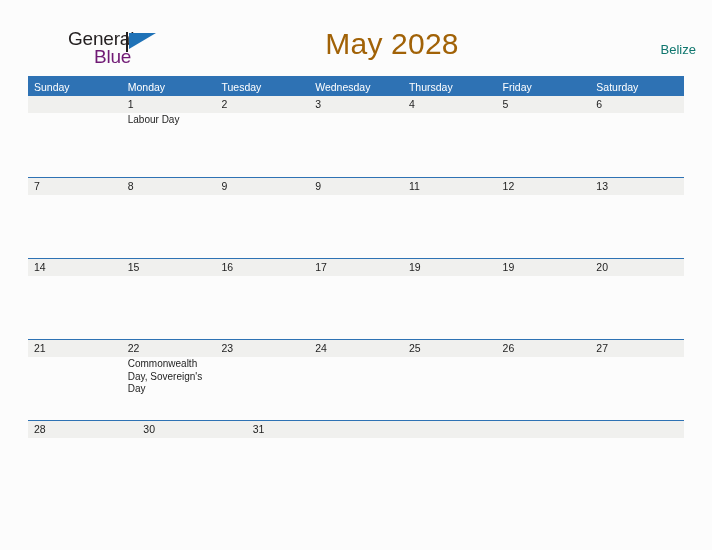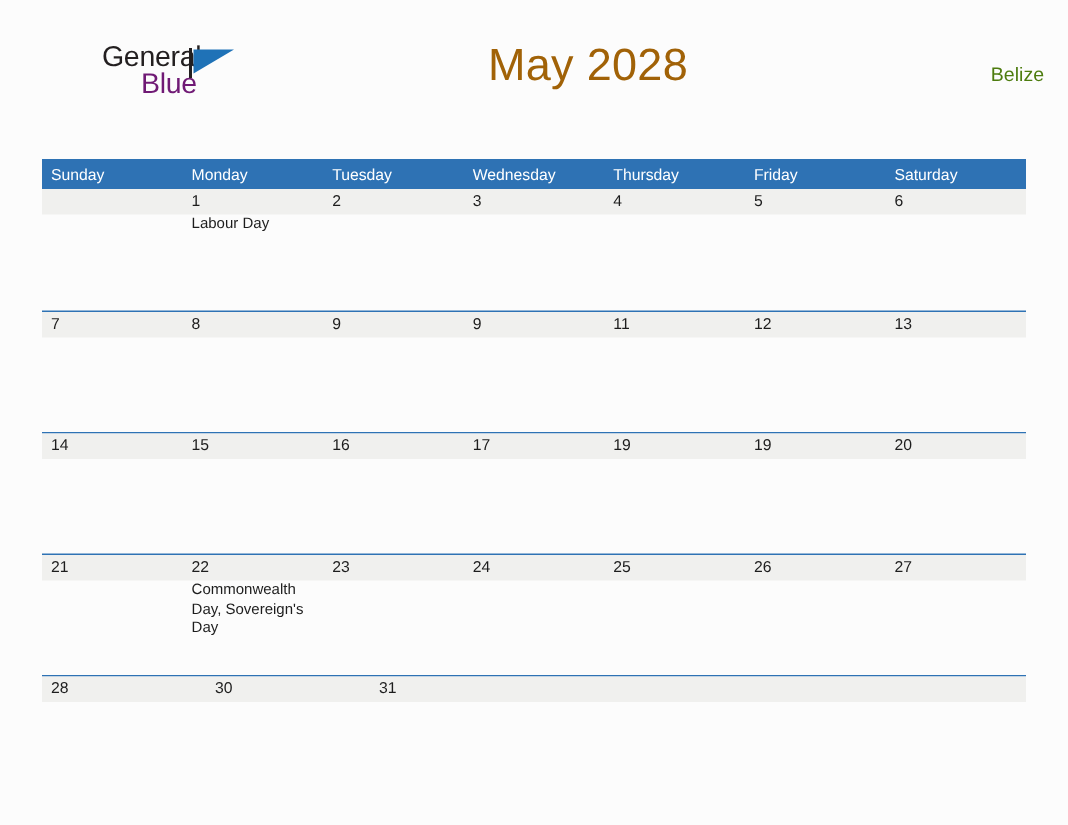--- a/index.html
+++ b/index.html
@@ -88,31 +88,30 @@
     color: #a16207;
     font-weight: normal;
     letter-spacing: 0.2px;
   }
 
   .cal-region {
     position: absolute;
     right: 28px;
     top: 42px;
     font-size: 13px;
-    color: #4d7c0f;
+    color: #0f766e;
     text-align: right;
   }
 
   
   .calendar {
     position: absolute;
     left: 28px;
     top: 76px;
     width: 656px;
-    margin-top: 30px;
   }
 
   .rule-top {
     width: 656px;
     height: 2px;
     background: #2e72b4;
   }
 
   .weekdays {
     display: flex;

